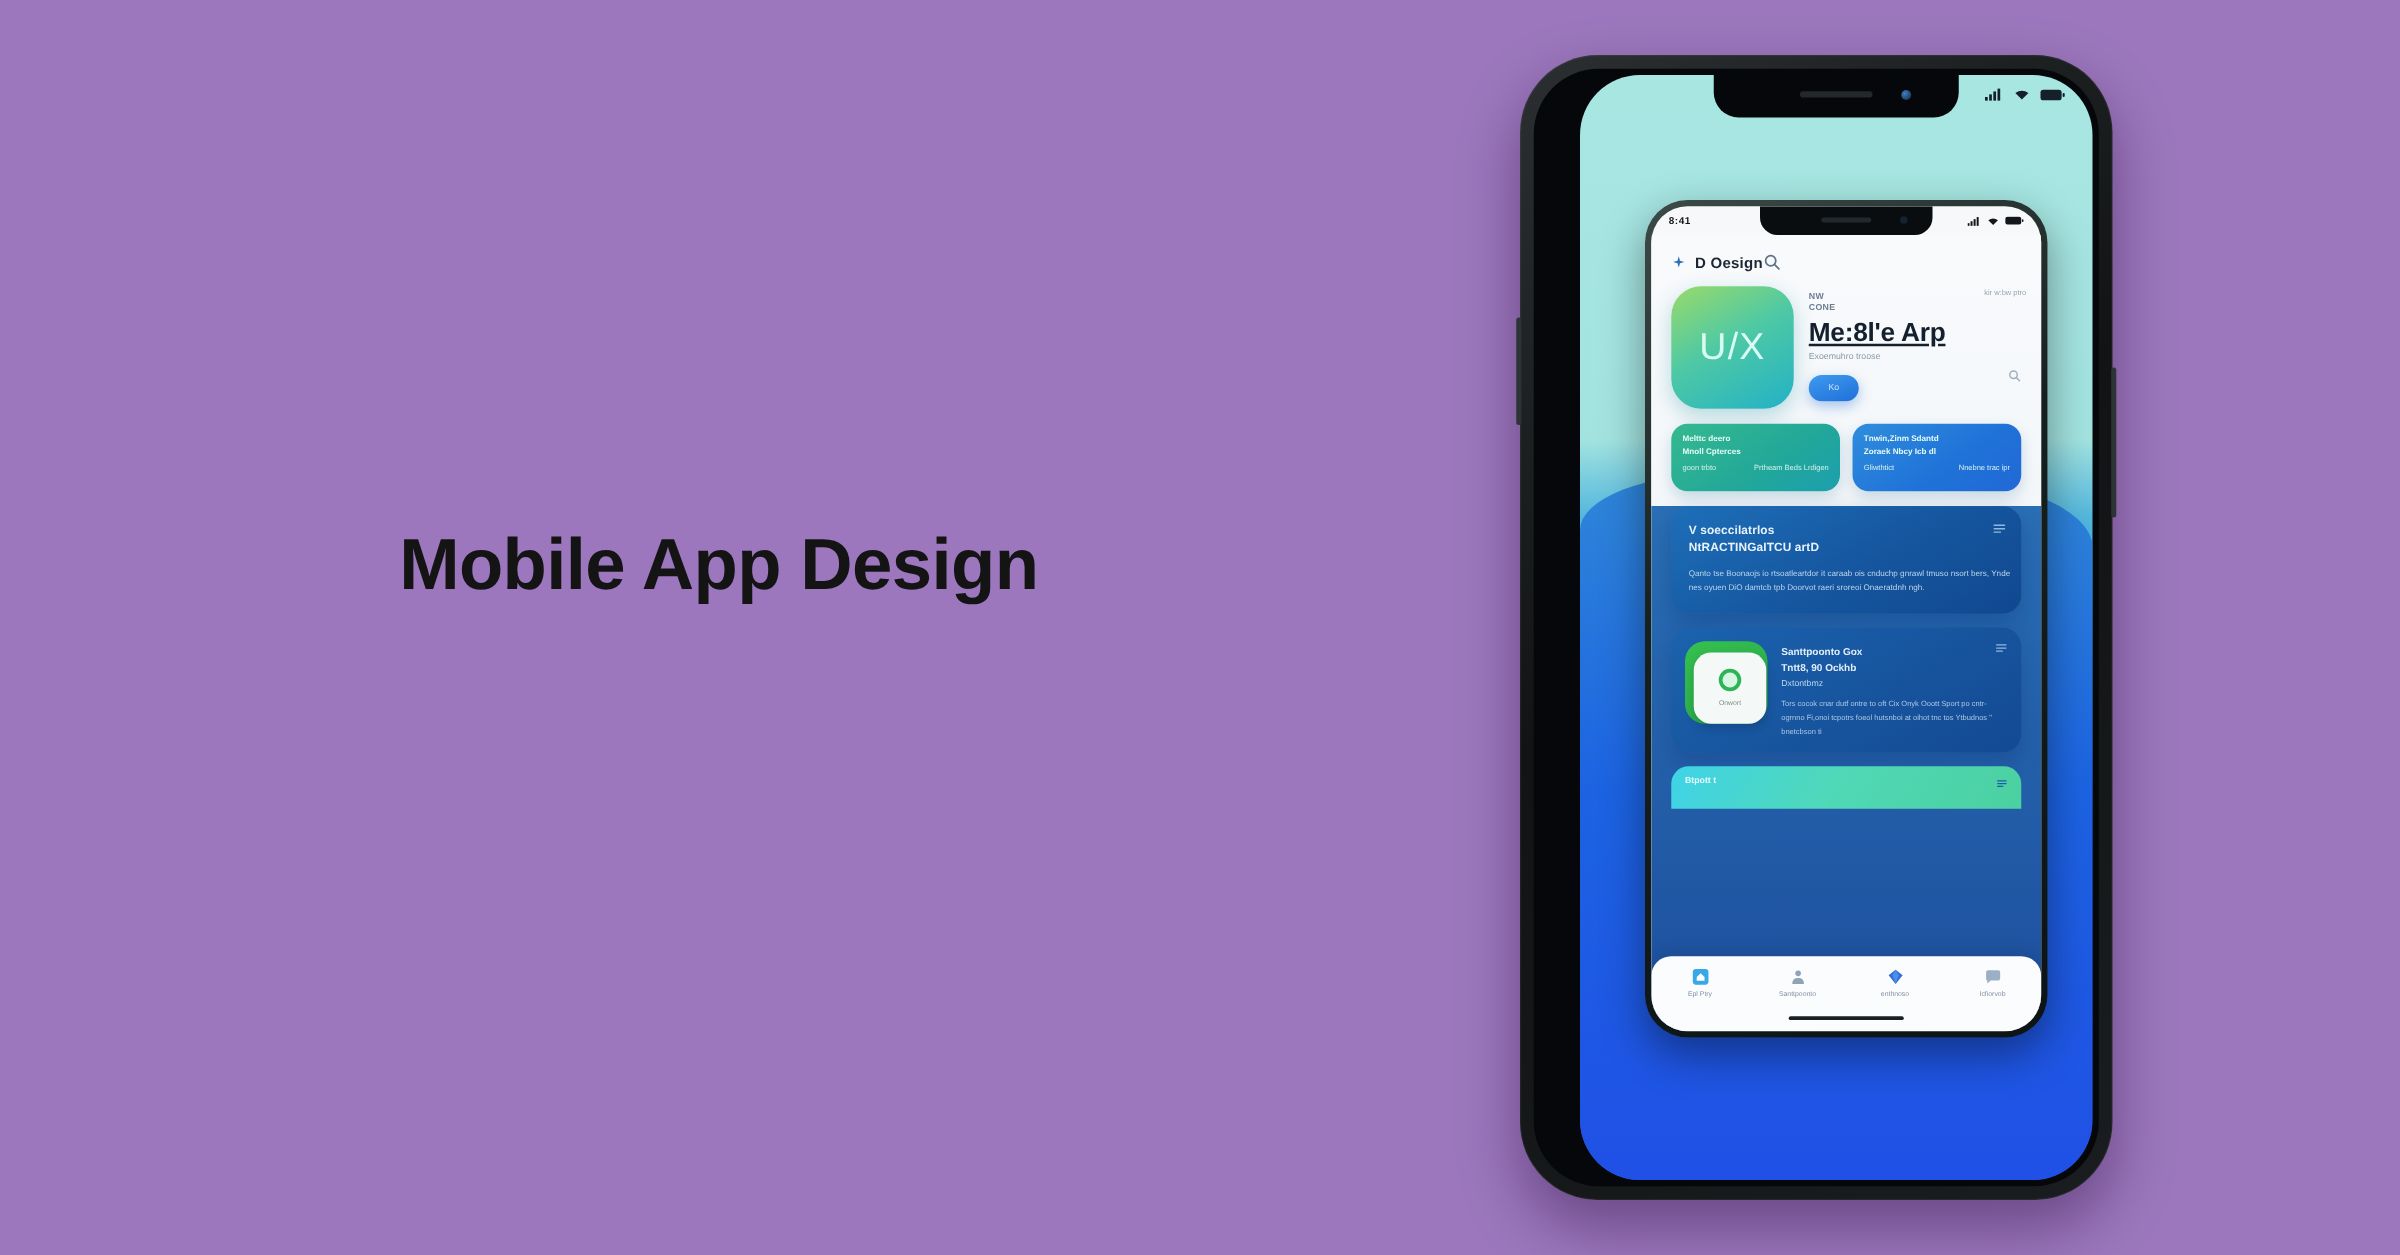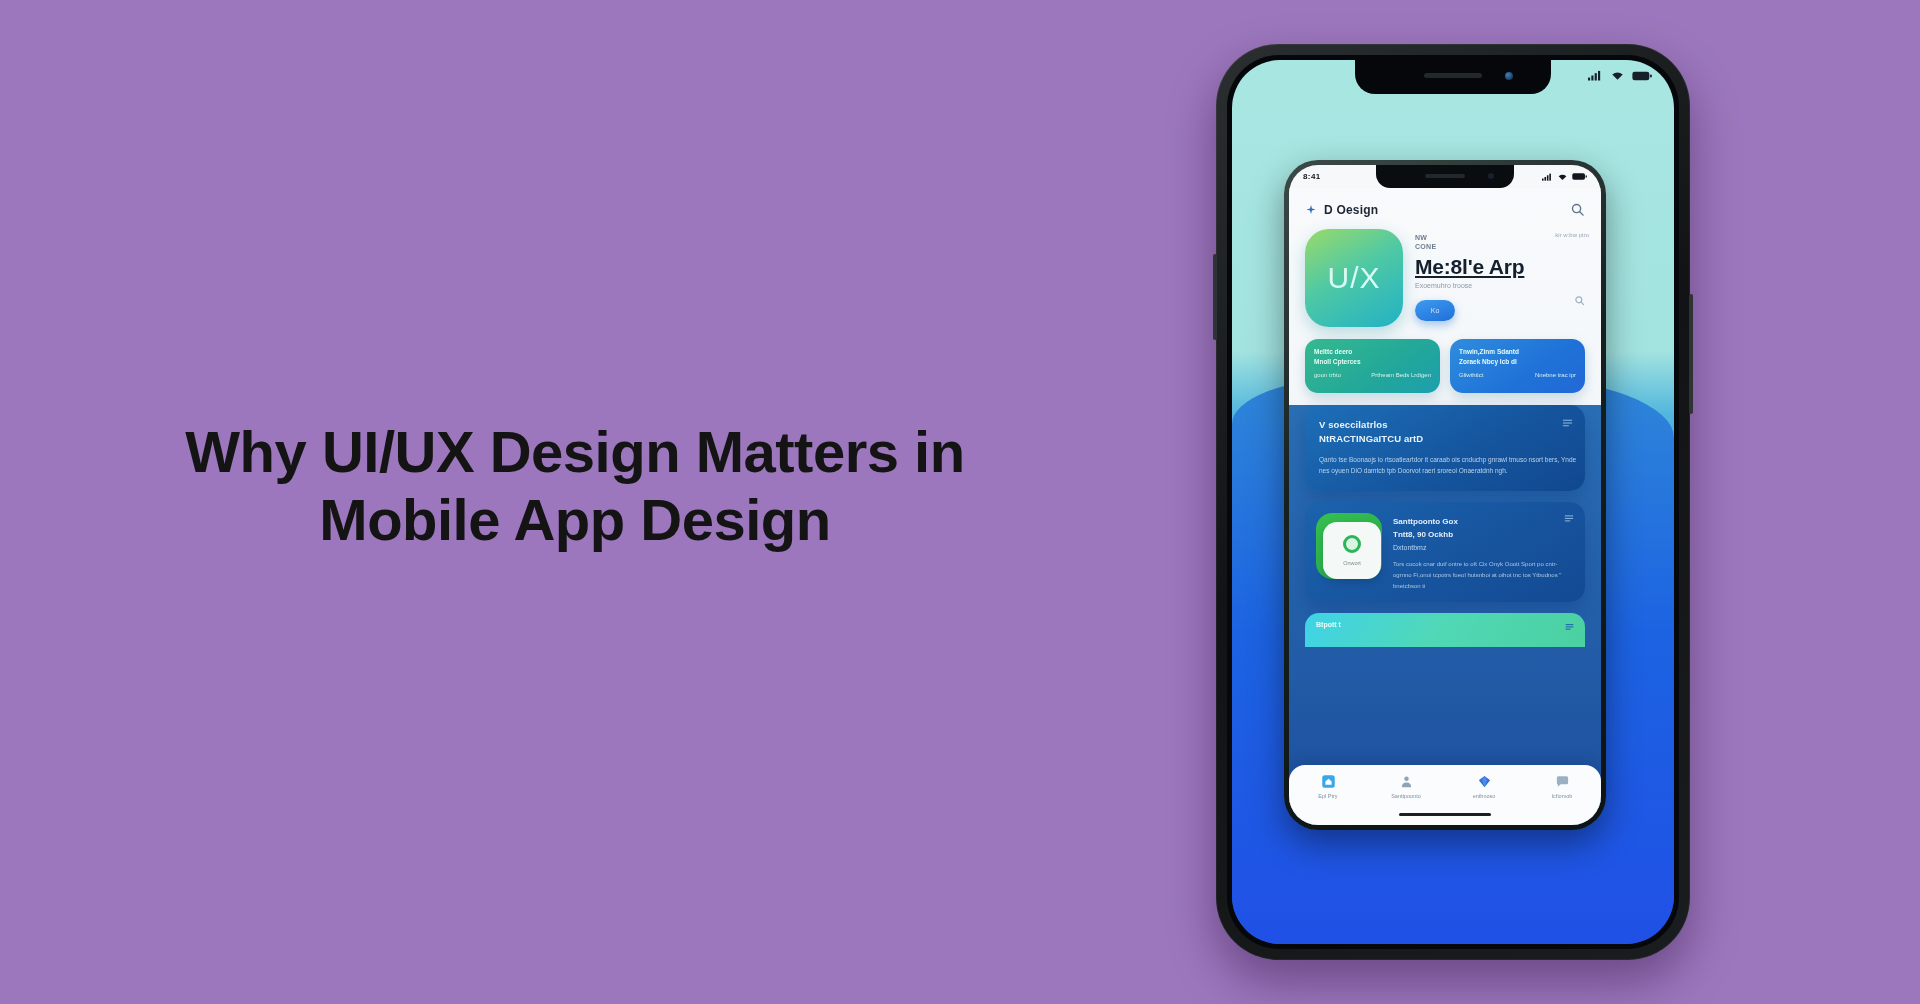--- a/index.html
+++ b/index.html
@@ -58,20 +58,21 @@
     position:absolute; inset:5px;
     border-radius:48px;
     overflow:hidden;
     background:linear-gradient(180deg,
        #a8e6e2 0%,
        #a2e3e0 33%,
        #53b7dd 40%,
        #2a7fd4 55%,
        #1a5fe0 72%,
        #1d55dd 100%);
+    margin-left:32px;
   }
   .wallpaper-wave {
     position:absolute; left:0; right:0; top:36%;
     height:64%;
     background:linear-gradient(180deg,#2f86d8 0%,#1c63e2 45%,#2050e6 100%);
     border-top-left-radius:120px 46px;
     border-top-right-radius:160px 60px;
   }
 
   
@@ -138,21 +139,21 @@
   .status-inner .right { display:flex; align-items:center; gap:4px; }
 
   .inner-body {
     position:absolute; top:23px; left:0; right:0; bottom:0;
     background:linear-gradient(180deg,#f8fafc 0%,#f4f7fa 34%,#2a6fb5 34%,#1d4f9e 100%);
     overflow:hidden;
   }
 
   
   .app-header {
-    display:flex; align-items:center; justify-content:space-between;
+    display:flex; align-items:center; 
     padding:14px 16px 6px 16px;
   }
   .brand { display:flex; align-items:center; gap:7px; }
   .brand-mark { width:12px; height:12px; color:#2f6fb8; }
   .brand-text { font-size:12px; font-weight:bold; color:#1d2633; letter-spacing:.2px;
                 filter:blur(.35px); }
   .hdr-icon { width:15px; height:15px; color:#5d7389; }
 
   
   .hero { display:flex; gap:12px; padding:6px 16px 0 16px; align-items:flex-start; }
@@ -262,21 +263,20 @@
   .tab .tl { font-size:5.5px; color:#7f8fa0; filter:blur(.5px); }
   .home-ind {
     position:absolute; bottom:9px; left:50%; transform:translateX(-50%);
     width:92px; height:3.5px; border-radius:2px; background:#1a1f24;
   }
 </style>
 </head>
 <body>
 
 <div class="headline">
-  <span class="l1">Why UI/UX Design Matters in</span>
   <span class="l2">Mobile App Design</span>
 </div>
 
 <div class="phone-stage">
   <div class="device-outer">
     <div class="bezel-outer">
       <div class="screen-outer">
         <div class="wallpaper-wave"></div>
 
         <div class="notch-outer">

